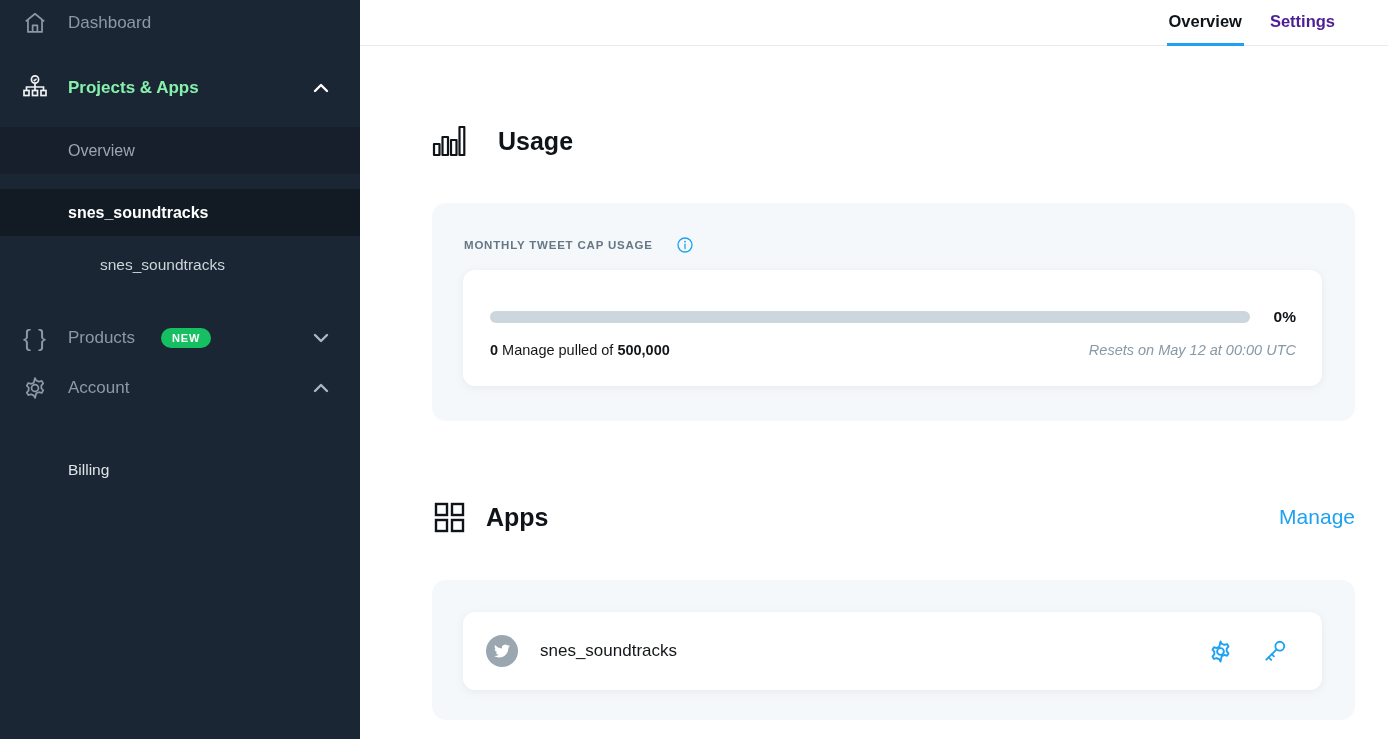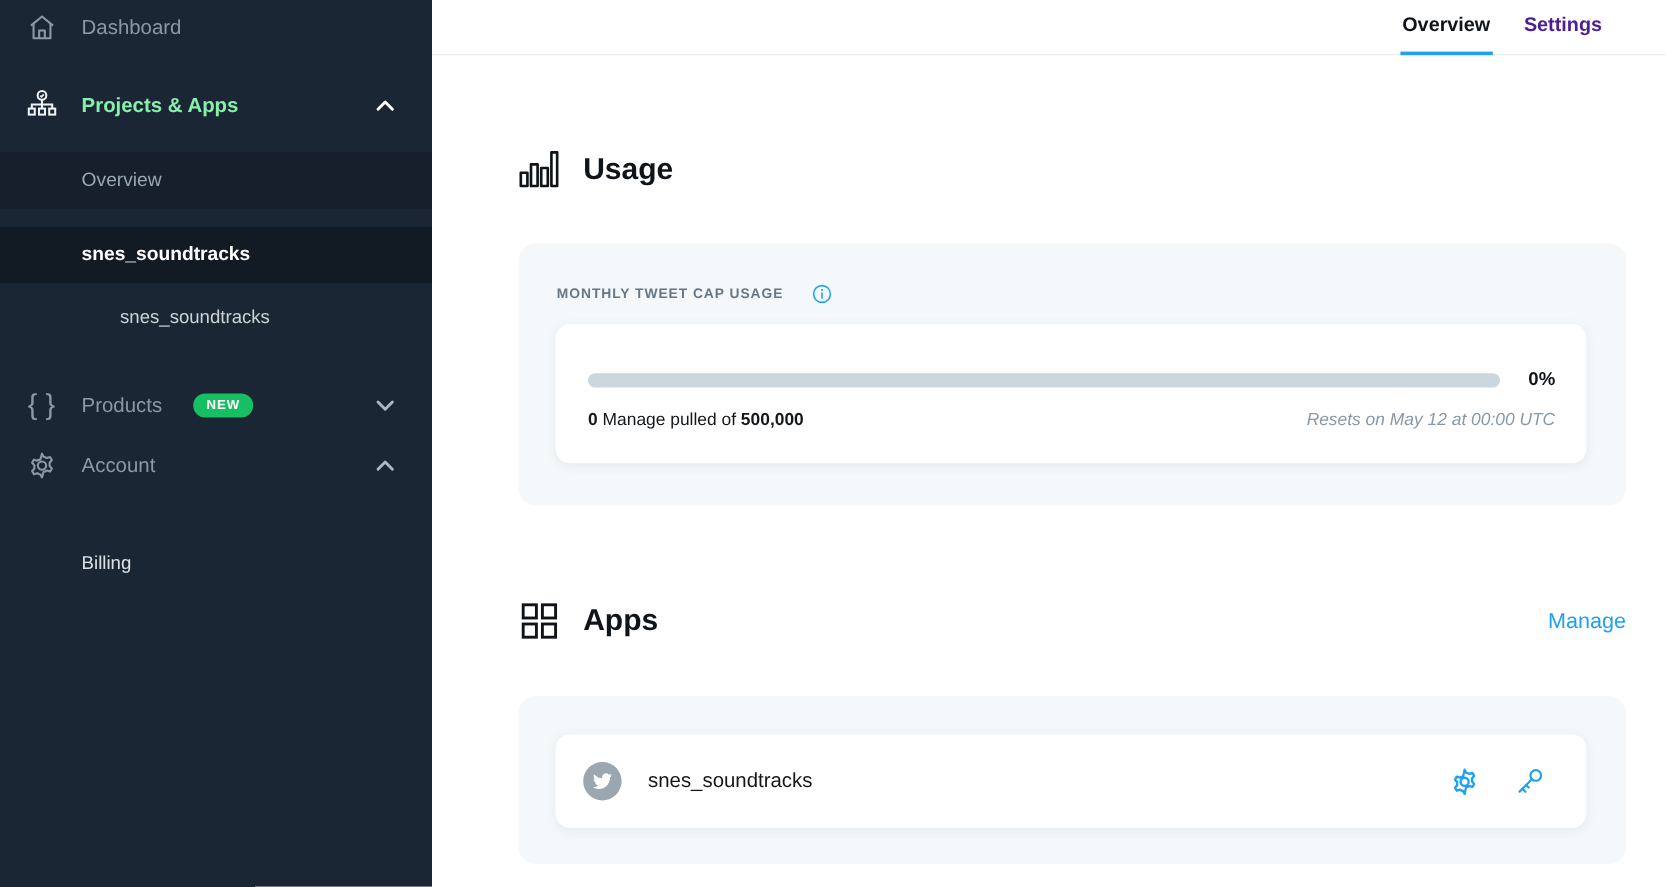--- a/index.html
+++ b/index.html
@@ -36,25 +36,25 @@
   
   .main-header { position:absolute; left:360px; top:0; width:1028px; height:46px; background:#fff;
                  border-bottom:1px solid #e6ecf0; }
   .tabs { position:absolute; right:51px; top:0; height:46px; display:flex; gap:24px; }
   .tab { height:46px; display:flex; align-items:center; font-size:16.5px; font-weight:bold; color:#4c1d95;
          padding:0 2px; border-bottom:3px solid transparent; cursor:pointer; }
   .tab.active { color:#0f1419; border-bottom-color:#1da1f2; }
 
   
   .section-header { position:absolute; left:432px; width:923px; display:flex; align-items:center; }
-  .usage-header { top:122px; }
+  .usage-header { top:122px;gap:12px; }
   .apps-header  { top:498px; }
   .section-icon { width:34px; height:38px; display:flex; align-items:center; justify-content:center; }
   .section-title { margin-left:20px; font-size:25px; font-weight:bold; color:#0f1419; }
-  .manage-link { margin-left:auto; font-size:18px; color:#1da1f2; cursor:pointer; }
+  .manage-link { margin-left:auto; font-size:21px; color:#1da1f2; cursor:pointer; }
 
   
   .outer-card { position:absolute; left:432px; width:923px; background:#f5f8fa; border-radius:14px; }
   .card-usage { top:203px; height:218px; }
   .card-apps  { top:580px; height:140px; }
 
   .cap-label-row { display:flex; align-items:center; gap:24px; margin:34px 0 0 32px; }
   .cap-label { font-size:11.5px; font-weight:bold; letter-spacing:0.8px; color:#657786; }
   .info-icon { width:16px; height:16px; display:flex; cursor:pointer; }
 

